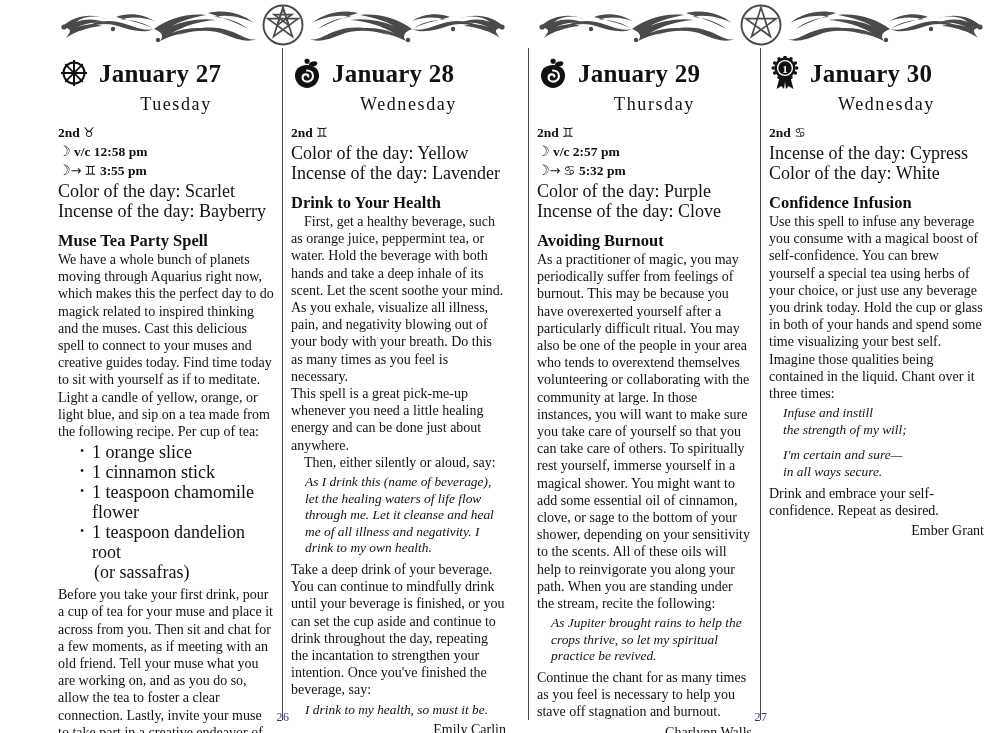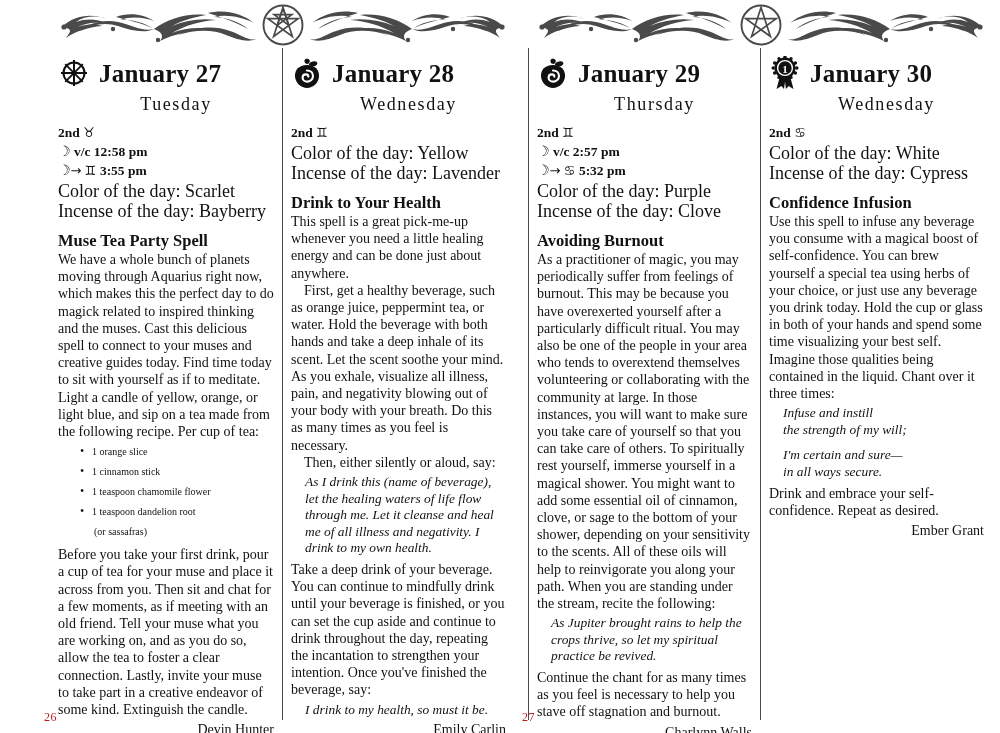--- a/index.html
+++ b/index.html
@@ -86,21 +86,21 @@
   }
   .body-p {
     font-size: 14px;
     line-height: 17.2px;
     text-align: left;
     hyphens: none;
   }
   .body-p.indent { text-indent: 13px; }
   .ul { margin: 2px 0 4px 0; padding-left: 22px; list-style: none; }
   .ul li {
-    font-size: 10px;
+    font-size: 18px;
     line-height: 20px;
     position: relative;
     padding-left: 12px;
   }
   .ul li::before {
     content: "\2022";
     position: absolute;
     left: 0; top: -1px;
     font-size: 12px;
   }
@@ -118,22 +118,23 @@
     font-weight: 400;
     font-size: 14px;
     margin-top: 4px;
   }
 
   
   .folio {
     position: absolute;
     bottom: 8px;
     width: 100%;
+    text-align: center;
     font-size: 12px;
-    color: #b91c1c;
+    color: #4c1d95;
     letter-spacing: 0.5px;
   }
 </style>
 </head>
 <body>
 
 <div class="spread">
 
   <div class="page left">
 
@@ -232,22 +233,22 @@
         <div class="dayname">Wednesday</div>
 
         <div class="astro">
           <div class="line"><span class="bold">2nd</span>
             <span class="sym bold">♊</span></div>
         </div>
         <div class="daydata">Color of the day: Yellow</div>
         <div class="daydata">Incense of the day: Lavender</div>
 
         <div class="spell-title">Drink to Your Health</div>
+        <p class="body-p indent">First, get a healthy beverage, such as orange juice, peppermint tea, or water. Hold the beverage with both hands and take a deep inhale of its scent. Let the scent soothe your mind. As you exhale, visualize all illness, pain, and negativity blowing out of your body with your breath. Do this as many times as you feel is necessary.</p>
         <p class="body-p">This spell is a great pick-me-up whenever you need a little healing energy and can be done just about anywhere.</p>
-        <p class="body-p indent">First, get a healthy beverage, such as orange juice, peppermint tea, or water. Hold the beverage with both hands and take a deep inhale of its scent. Let the scent soothe your mind. As you exhale, visualize all illness, pain, and negativity blowing out of your body with your breath. Do this as many times as you feel is necessary.</p>
         <p class="body-p indent">Then, either silently or aloud, say:</p>
         <p class="verse" style="white-space: pre-line;">As I drink this (name of beverage), let the healing waters of life flow through me. Let it cleanse and heal me of all illness and negativity. I drink to my own health.</p>
         <p class="body-p">Take a deep drink of your beverage. You can continue to mindfully drink until your beverage is finished, or you can set the cup aside and continue to drink throughout the day, repeating the incantation to strengthen your intention. Once you've finished the beverage, say:</p>
         <p class="verse" style="white-space: pre-line;">I drink to my health, so must it be.</p>
         <div class="byline">Emily Carlin</div>
       </div>
     </div>
 
     <div class="folio">26</div>
   </div>
@@ -352,22 +353,22 @@
             </svg>
           </span>
           <span class="daydate">January 30</span>
         </div>
         <div class="dayname">Wednesday</div>
 
         <div class="astro">
           <div class="line"><span class="bold">2nd</span>
             <span class="sym bold">♋</span></div>
         </div>
+        <div class="daydata">Incense of the day: Cypress</div>
         <div class="daydata">Color of the day: White</div>
-        <div class="daydata">Incense of the day: Cypress</div>
 
         <div class="spell-title">Confidence Infusion</div>
         <p class="body-p">Use this spell to infuse any beverage you consume with a magical boost of self-confidence. You can brew yourself a special tea using herbs of your choice, or just use any beverage you drink today. Hold the cup or glass in both of your hands and spend some time visualizing your best self. Imagine those qualities being contained in the liquid. Chant over it three times:</p>
         <p class="verse" style="white-space: pre-line;">Infuse and instill
 the strength of my will;</p>
         <p class="verse gap" style="white-space: pre-line;">I'm certain and sure—
 in all ways secure.</p>
         <p class="body-p">Drink and embrace your self-confidence. Repeat as desired.</p>
         <div class="byline">Ember Grant</div>
       </div>

